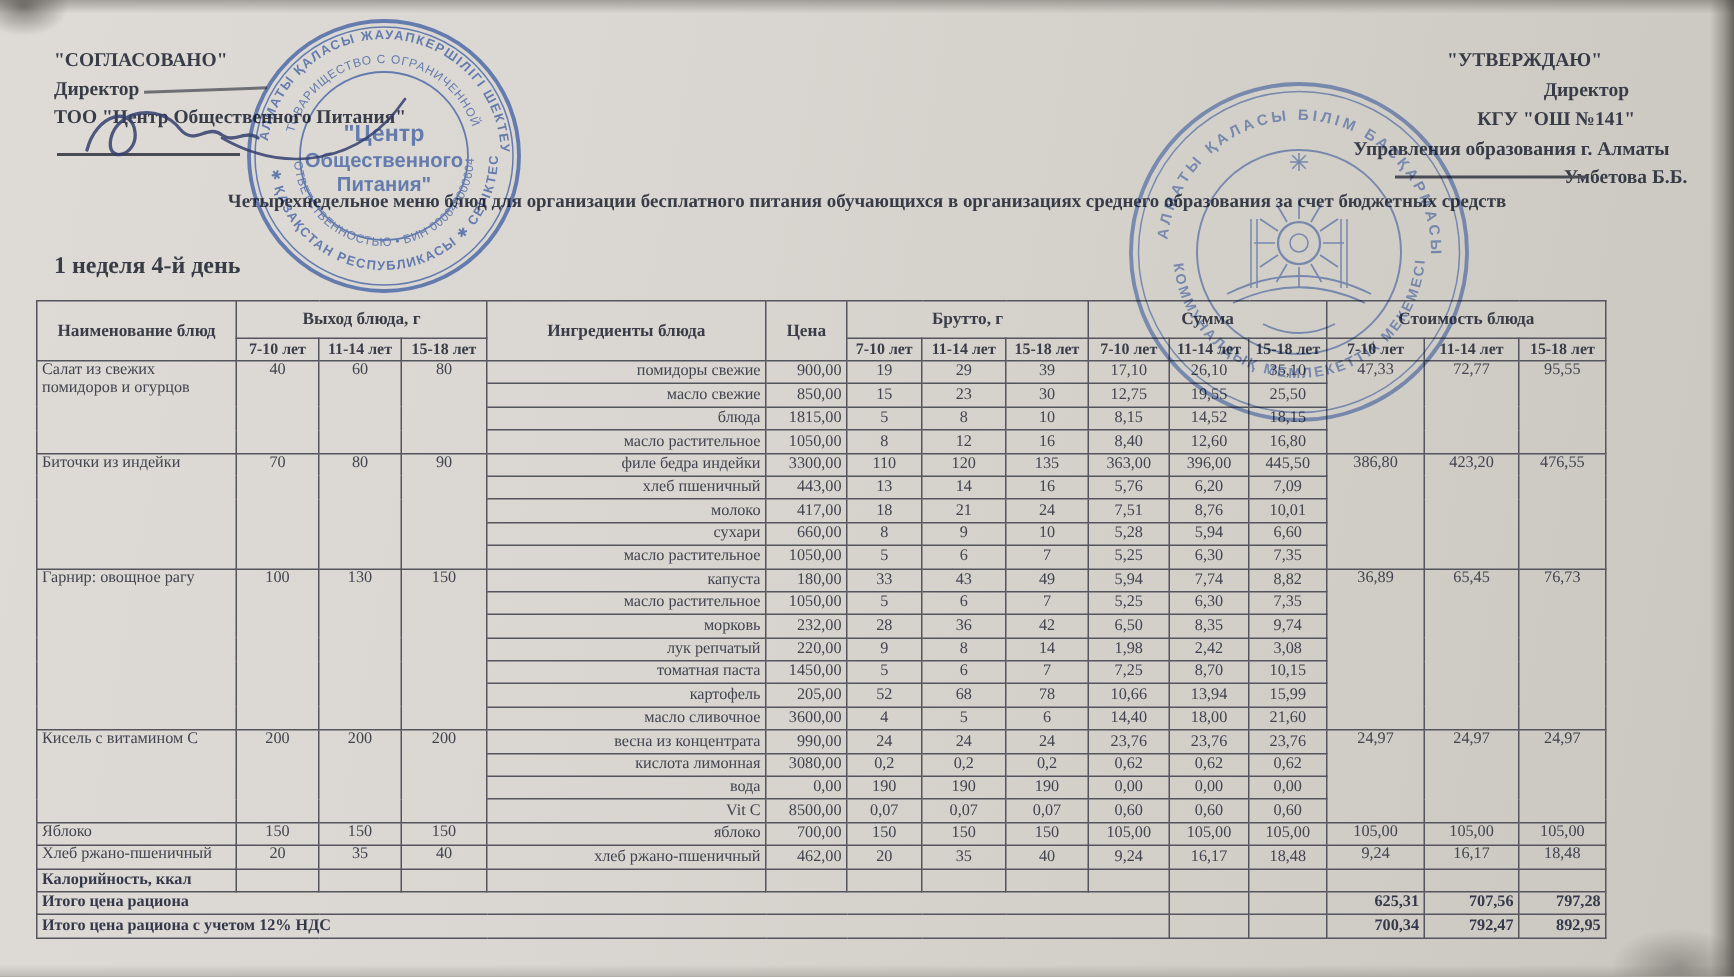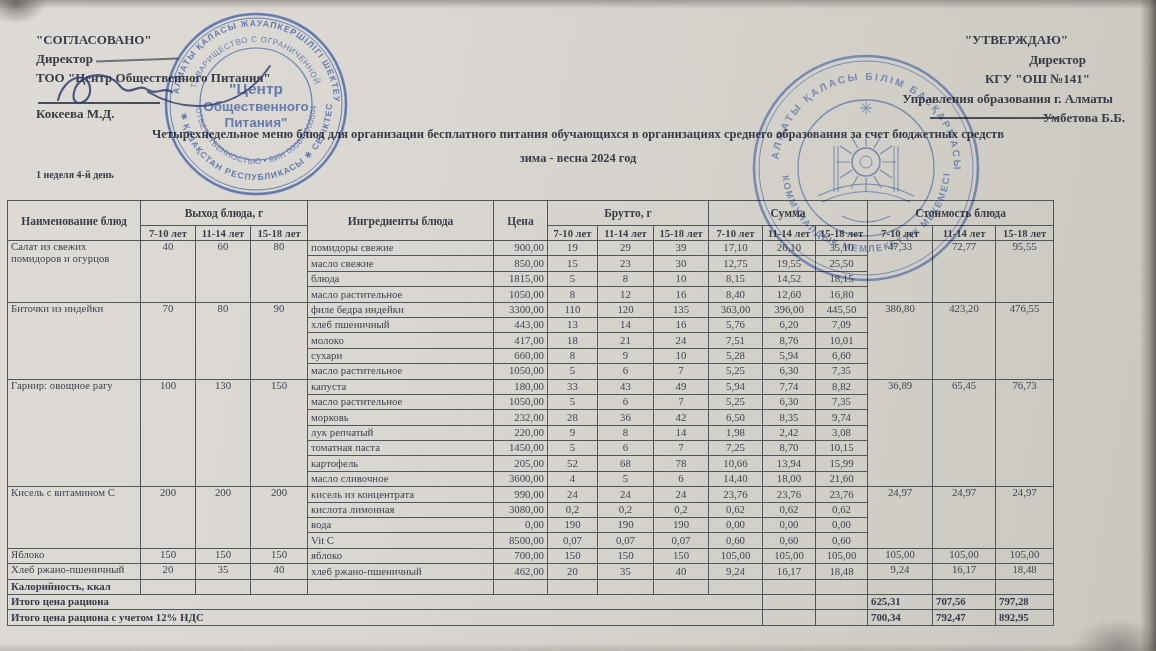--- a/index.html
+++ b/index.html
@@ -38,78 +38,76 @@
   .block-right{position:absolute;right:8px;top:30px;text-align:right;font-weight:bold;font-size:13px;line-height:19.5px;z-index:2;}
   .block-right .l0{padding-right:80px;}
   .block-right .l1{padding-right:62px;}
   .block-right .l2{padding-right:58px;}
   .block-right .l3{padding-right:35px;}
   .block-right .l4{padding-right:23px;}
   .sig-line-r{position:absolute;left:930px;top:117px;width:128px;height:1.5px;background:#4a4c55;z-index:2;}
 
   .title-main{position:absolute;left:0;top:127px;width:1156px;text-align:center;font-weight:bold;font-size:12.6px;z-index:2;}
   .title-season{position:absolute;left:0;top:151px;width:1156px;text-align:center;font-weight:bold;font-size:12.4px;z-index:2;}
-  .week-day{position:absolute;left:36px;top:169px;font-weight:bold;font-size:10px;z-index:2;text-align:center;}
+  .week-day{position:absolute;left:36px;top:169px;font-weight:bold;font-size:16px;z-index:2;text-align:center;}
 
   
   .stamp{position:absolute;mix-blend-mode:multiply;z-index:5;pointer-events:none;}
   .stamp-left{left:160px;top:8px;opacity:.78;}
   .stamp-right{left:748px;top:50px;opacity:.62;}
   .signature{position:absolute;left:30px;top:52px;z-index:6;pointer-events:none;opacity:.85;}
   .stamp text{fill:var(--stamp-blue);font-family:"Liberation Sans","DejaVu Sans",sans-serif;}
 
   
   .menu-table{
-    position:absolute;left:7px;top:200px;width:1046px;z-index:3;
+    position:absolute;left:24px;top:200px;width:1046px;z-index:3;
     border-collapse:collapse;table-layout:fixed;color:#41444f;
   }
   .menu-table th,.menu-table td{border:1px solid var(--table-line);overflow:hidden;white-space:normal;}
   .menu-table thead th{font-weight:bold;font-size:11.5px;text-align:center;padding:1px 2px;height:25px;color:#3a3d48;}
   .menu-table thead tr.sub th{font-size:10.6px;height:15px;padding:0 1px;}
   .menu-table tbody td{font-size:10.8px;height:15.4px;line-height:1.08;padding:0 3px;}
   td.dish{vertical-align:top;font-size:11px;padding-top:1px;}
   td.num{text-align:center;}
   td.top{vertical-align:top;padding-top:1px;}
-  td.ing{text-align:left;}
+  td.ing{text-align:right;}
   td.price{text-align:right;padding-right:5px;}
   .ft td{height:13px;}
   td.lbl-b{font-weight:bold;font-size:11px;color:#34384a;}
   td.lbl-bi{font-weight:bold;font-size:11.2px;color:#34384a;}
-  td.num-b{font-weight:bold;font-size:11px;text-align:left;padding-right:4px;color:#34384a;}
+  td.num-b{font-weight:bold;font-size:11px;text-align:right;padding-right:4px;color:#34384a;}
 </style>
 </head>
 <body>
 
 <div class="photo">
   <div class="edge-top"></div>
   <div class="edge-right"></div>
   <div class="edge-bottom"></div>
   <div class="spot-tl"></div>
   <div class="spot-br"></div>
 
   <div class="block-left">
     <div>"СОГЛАСОВАНО"</div>
     <div>Директор</div>
     <div>ТОО "Центр Общественного Питания"</div>
-    <div class="nm">Кокеева М.Д.</div>
   </div>
   <div class="sig-line"></div>
   <div class="strike-line"></div>
 
   <div class="block-right">
     <div class="l0">"УТВЕРЖДАЮ"</div>
     <div class="l1">Директор</div>
     <div class="l2">КГУ  "ОШ №141"</div>
     <div class="l3">Управления образования г. Алматы</div>
     <div class="l4">Умбетова Б.Б.</div>
   </div>
   <div class="sig-line-r"></div>
 
   <div class="title-main">Четырехнедельное меню блюд для организации бесплатного питания обучающихся в организациях среднего образования за счет бюджетных средств</div>
-  <div class="title-season">зима - весна 2024 год</div>
   <div class="week-day">1 неделя 4-й день</div>
 
   <svg class="stamp stamp-left" width="192" height="192" viewBox="0 0 192 192">
     <defs>
       <path id="lot" d="M 18,96 A 78,78 0 0 1 174,96"></path>
       <path id="lob" d="M 20,96 A 76,76 0 0 0 172,96"></path>
       <path id="lit" d="M 34,96 A 62,62 0 0 1 158,96"></path>
       <path id="lib" d="M 36,96 A 60,60 0 0 0 156,96"></path>
     </defs>
     <g fill="none" stroke="var(--stamp-blue)">
@@ -381,21 +379,21 @@
           <td class="num">6</td>
           <td class="num">14,40</td>
           <td class="num">18,00</td>
           <td class="num">21,60</td>
         </tr>
         <tr>
           <td rowspan="4" class="dish">Кисель с витамином С</td>
           <td rowspan="4" class="num top">200</td>
           <td rowspan="4" class="num top">200</td>
           <td rowspan="4" class="num top">200</td>
-          <td class="ing">кисель из концентрата</td>
+          <td class="ing">весна из концентрата</td>
           <td class="price">990,00</td>
           <td class="num">24</td>
           <td class="num">24</td>
           <td class="num">24</td>
           <td class="num">23,76</td>
           <td class="num">23,76</td>
           <td class="num">23,76</td>
           <td rowspan="4" class="num top">24,97</td>
           <td rowspan="4" class="num top">24,97</td>
           <td rowspan="4" class="num top">24,97</td>

